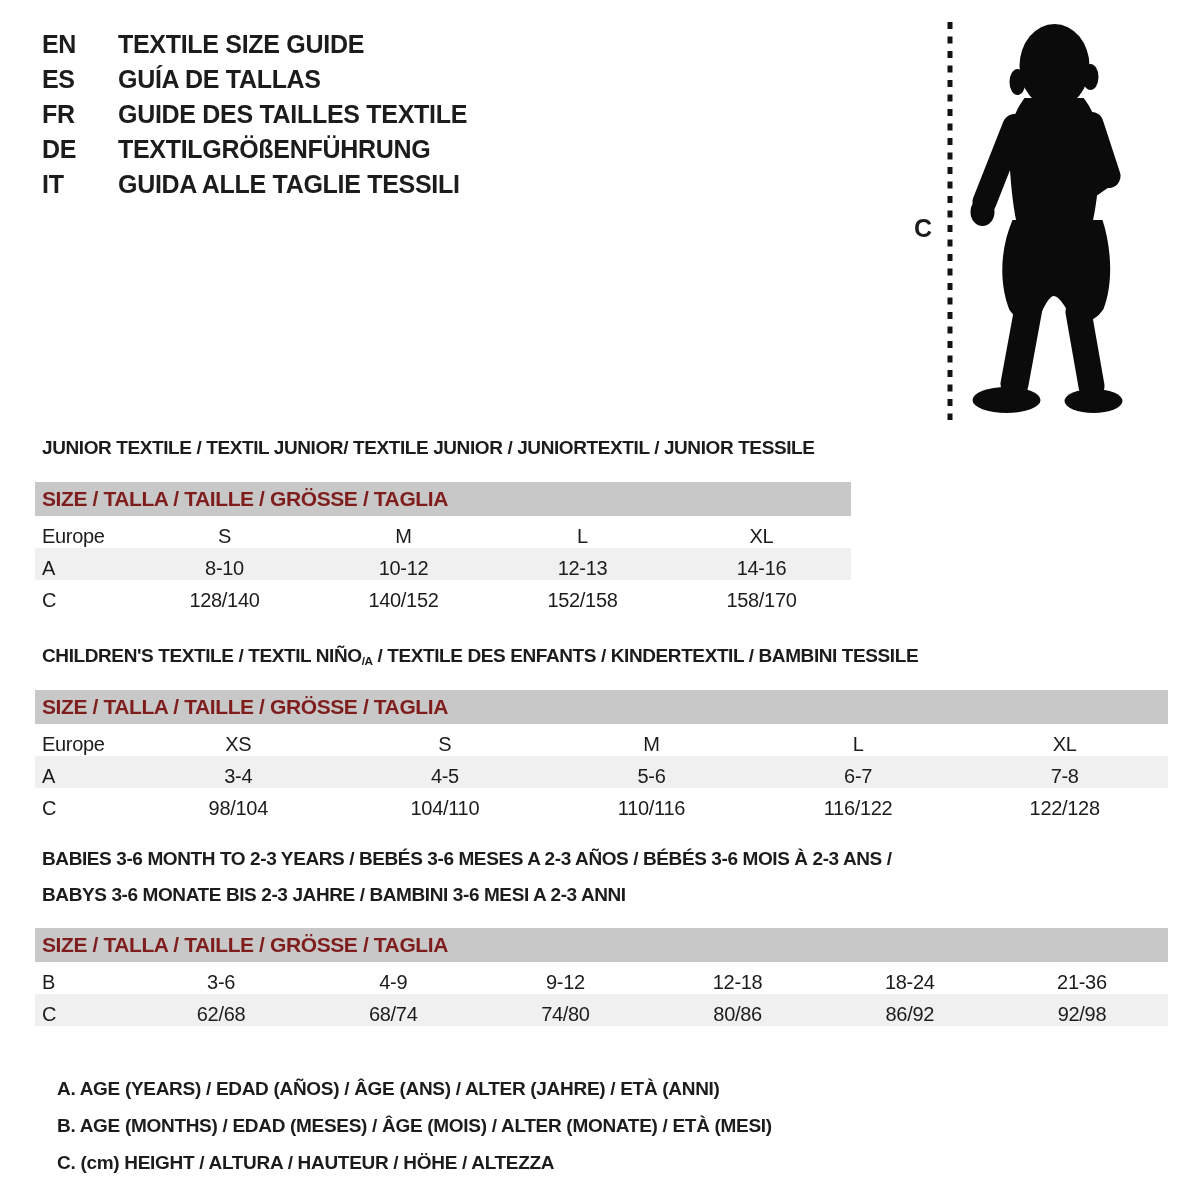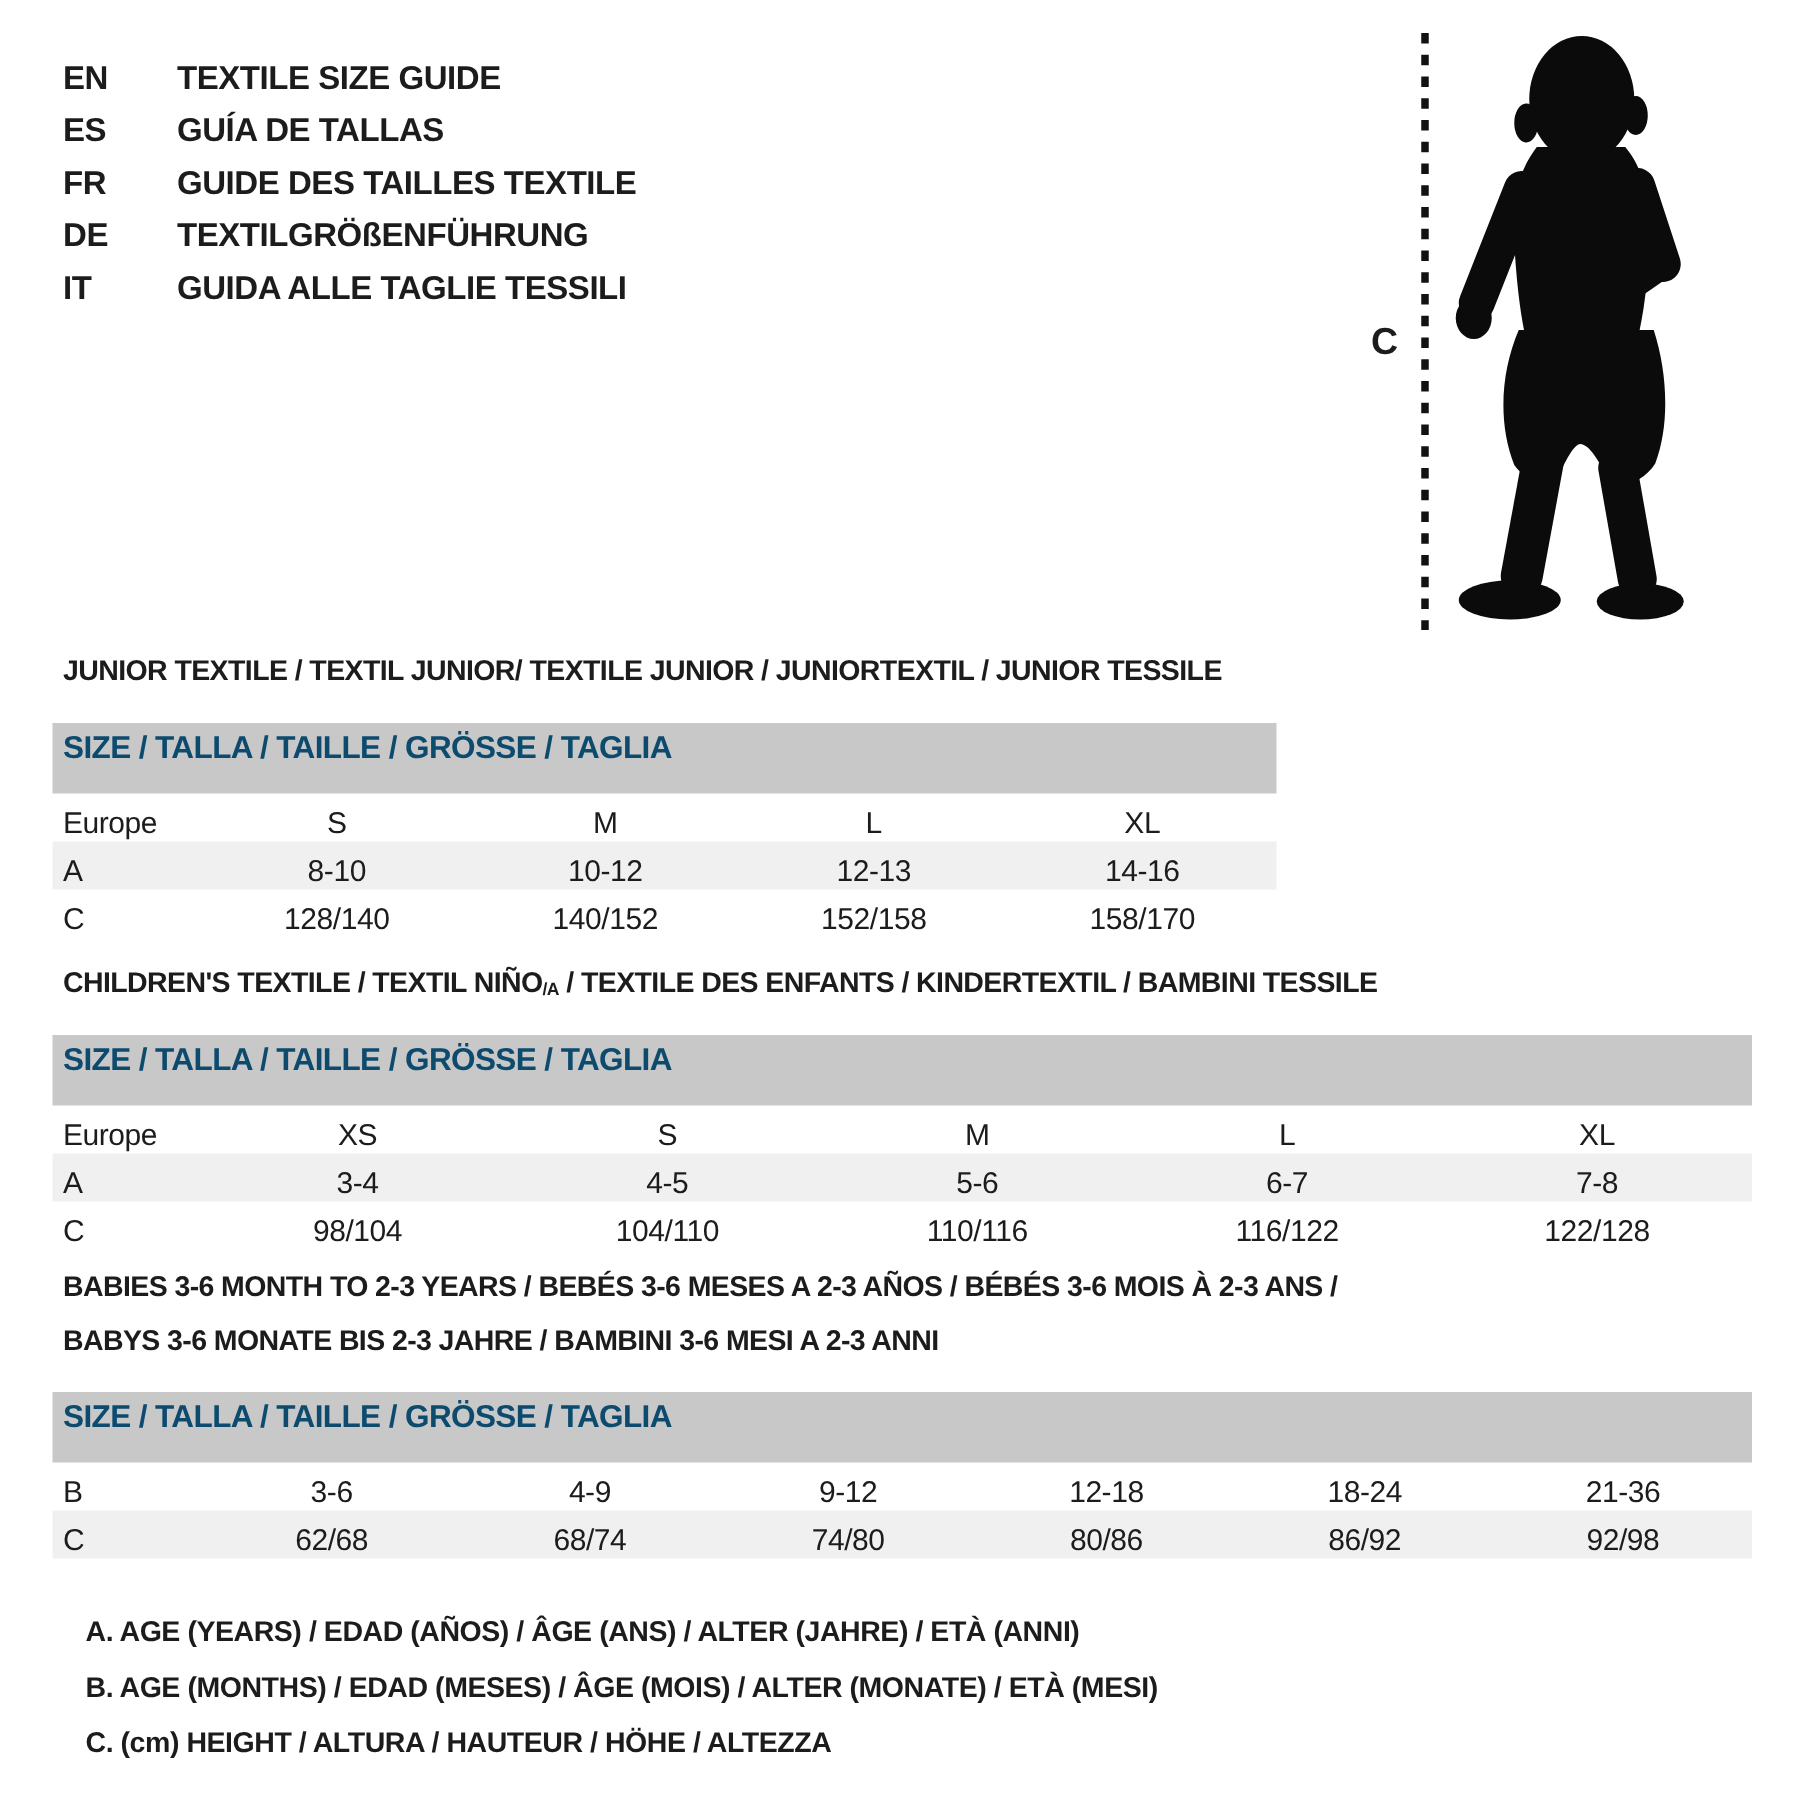--- a/index.html
+++ b/index.html
@@ -5,22 +5,22 @@
   * { margin:0; padding:0; box-sizing:border-box; }
   html, body { background:#ffffff; }
   .canvas {
     position:relative; width:1200px; height:1200px; background:#ffffff;
     font-family:"Liberation Sans","DejaVu Sans",sans-serif;
     color:var(--ink,#1c1c1c); overflow:hidden;
   }
 
   
   .lang-list { position:absolute; left:42px; top:30px; }
-  .lang-row { display:flex; height:35px; align-items:flex-end;
-              font-weight:bold; font-size:22px; letter-spacing:-0.3px; }
+  .lang-row { display:flex; height:35px; align-items:flex-start;
+              font-weight:bold; font-size:25px; letter-spacing:-0.3px; }
   .lang-code { width:76px; }
 
   
   .figure-area { position:absolute; left:900px; top:16px; width:260px; height:412px; }
   .dash-line { position:absolute; left:47px; top:4px; width:6px; height:402px; }
   .fig-label { position:absolute; left:14px; top:198px; font-size:25px; font-weight:bold; }
   .baby { position:absolute; left:62px; top:4px; width:176px; height:400px; color:var(--silh,#0b0b0b); }
 
   
   .sec-title { position:absolute; left:42px; font-weight:bold; font-size:19px;
@@ -28,21 +28,21 @@
   #title1 { top:430px; width:900px; }
   #title2 { top:638px; width:1140px; }
   #title3 { top:841px; width:1120px; }
   .subsc { font-size:0.62em; vertical-align:-0.22em; }
 
   
   .size-table { position:absolute; left:35px; }
   #table1 { top:482px; width:816px; }
   #table2 { top:690px; width:1133px; }
   #table3 { top:928px; width:1133px; }
-  .bar { height:47px; line-height:34px; background:var(--bar,#c8c8c8); color:#0c4a6e;
+  .bar { height:34px; line-height:34px; background:var(--bar,#c8c8c8); color:#7f1d1d;
          font-weight:bold; font-size:21px; letter-spacing:-0.4px; padding-left:7px; }
   .t-row { display:flex; height:32px; align-items:flex-end; font-size:20px; letter-spacing:-0.3px; }
   .t-row.shaded { background:var(--shade,#f0f0f0); }
   .t-label { width:100px; padding-left:7px; }
   .t-cell { flex:1; text-align:center; }
 
   
   .legend { position:absolute; left:42px; top:1070px; width:940px; }
   .legend-line { height:37px; line-height:37px; font-weight:bold; font-size:19px; letter-spacing:-0.3px;margin-left:15px; }
 </style>

